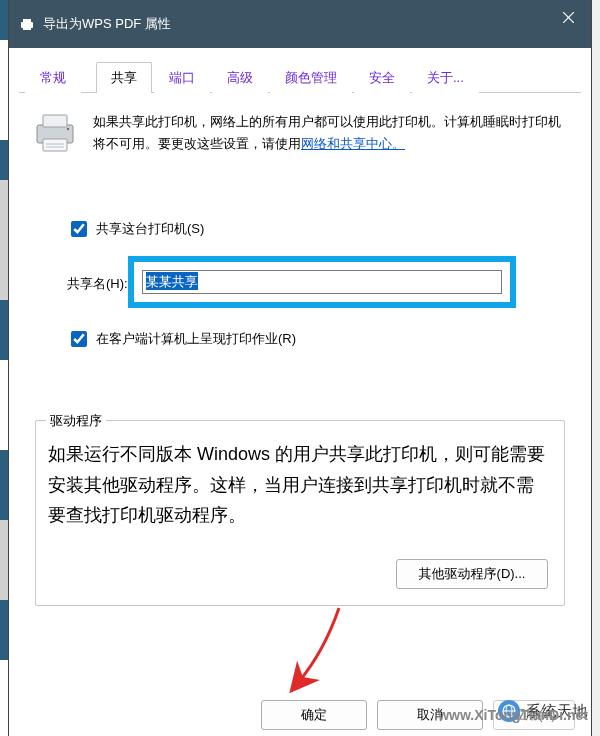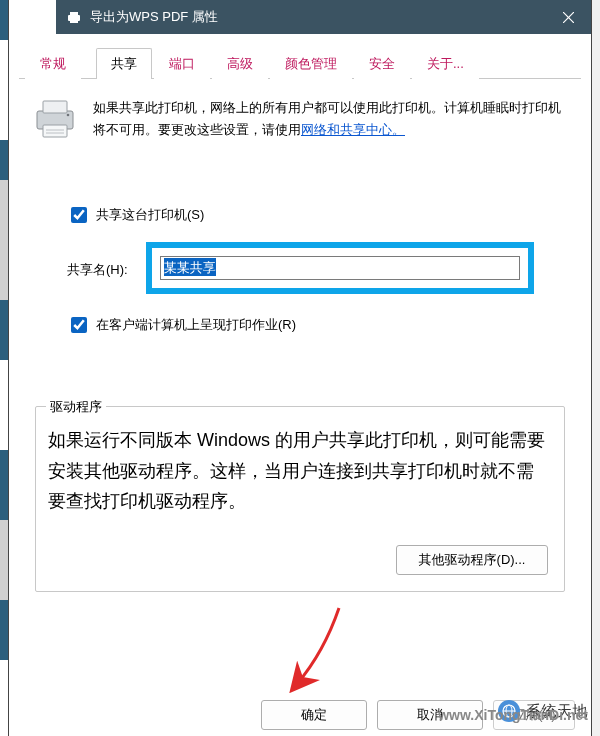--- a/index.html
+++ b/index.html
@@ -1,36 +1,36 @@
 <!DOCTYPE html>
 <html><head>
 <meta charset="utf-8">
 <style>
   html,body{margin:0;padding:0;font-family:"Microsoft YaHei","微软雅黑",Tahoma,sans-serif;font-size:12px;color:#000;background:#808080;}
   .stage{width:600px;height:736px;position:relative;background:#fff;overflow:hidden;}
   .blurry-left{position:absolute;left:0;top:0;width:8px;height:736px;background:repeating-linear-gradient(180deg,#2c5f7d 0 40px,#ffffff 40px 140px,#2c5f7d 140px 180px,#d0d0d0 180px 300px,#2c5f7d 300px 360px,#fff 360px 450px,#2c5f7d 450px 520px,#d0d0d0 520px 600px,#2c5f7d 600px 660px,#fff 660px 736px);}
   .blurry-right{position:absolute;right:0;top:0;width:8px;height:736px;background:#f0f0f0;}
   .dialog{position:absolute;left:8px;top:0;width:584px;height:736px;background:#fff;border-left:1px solid #444;border-right:1px solid #444;box-sizing:border-box;}
-  .titlebar{height:34px;background:#3b5362;color:#fff;display:flex;align-items:center;padding:0 0 0 10px;position:relative;margin-left:47px;}
+  .titlebar{height:48px;background:#3b5362;color:#fff;display:flex;align-items:center;padding:0 0 0 10px;position:relative;}
   .titlebar .icon{width:16px;height:16px;margin-right:8px;display:flex;align-items:center;justify-content:center;}
   .titlebar .title{font-size:13px;}
   .titlebar .close{position:absolute;right:0;top:0;width:46px;height:34px;color:#fff;display:flex;align-items:center;justify-content:center;font-size:16px;cursor:pointer;}
   .tabs{display:flex;border-bottom:1px solid #c8c8c8;margin:14px 10px 0 10px;gap:2px;padding-left:6px;}
-  .tab{padding:6px 14px 6px 14px;font-size:13px;color:#be185d;cursor:pointer;border:1px solid transparent;border-bottom:none;border-radius:2px 2px 0 0;margin-bottom:-1px;background:#fff;}
+  .tab{padding:6px 14px 6px 14px;font-size:13px;color:#6d28d9;cursor:pointer;border:1px solid transparent;border-bottom:none;border-radius:2px 2px 0 0;margin-bottom:-1px;background:#fff;}
   .tab.active{border-color:#c8c8c8;background:#fff;color:#000;margin-left:13px;}
   .content{padding:18px 22px 0 22px;}
   .inforow{display:flex;align-items:flex-start;gap:14px;}
   .printer-icon{width:48px;flex:0 0 48px;}
   .infotext{flex:1;line-height:1.7;font-size:13px;}
   .link{color:#0b57d0;text-decoration:underline;cursor:pointer;}
   .section{margin:60px 0 0 36px;}
   .cbrow{display:flex;align-items:center;gap:6px;margin-bottom:16px;}
   .cbrow input{width:16px;height:16px;accent-color:#0a64c2;}
   .cbrow label{font-size:13px;}
-  .sharename{display:flex;align-items:center;gap:18px;margin:0 0 20px 0;}
+  .sharename{display:flex;align-items:center;margin:0 0 20px 0;}
   .sharename .lab{font-size:13px;padding-top:4px;}
   .sharename .field-wrap{border:6px solid #0ea5e9;padding:8px;}
   .highlighted{background:#0a64c2;color:#fff;padding:2px 0 1px 0;}
   .groupbox{border:1px solid #c8c8c8;border-radius:2px;margin:70px 4px 0 4px;padding:18px 16px 16px 12px;position:relative;}
   .groupbox .legend{position:absolute;top:-9px;left:10px;background:#fff;padding:0 4px;font-size:13px;}
   .groupbox .txt{font-size:18px;line-height:1.7;}
   .groupbox .btnrow{display:flex;justify-content:flex-end;margin-top:28px;}
   .btn{min-width:118px;height:28px;background:#fdfdfd;border:1px solid #adadad;border-radius:3px;font-size:13px;cursor:pointer;display:flex;align-items:center;justify-content:center;box-shadow:0 0 0 0.5px #fff inset;}
   .footer{position:absolute;left:0;right:0;bottom:0;padding:0 16px 6px 0;display:flex;justify-content:flex-end;gap:10px;background:#fff;}
   .footer .btn{min-width:104px;}

